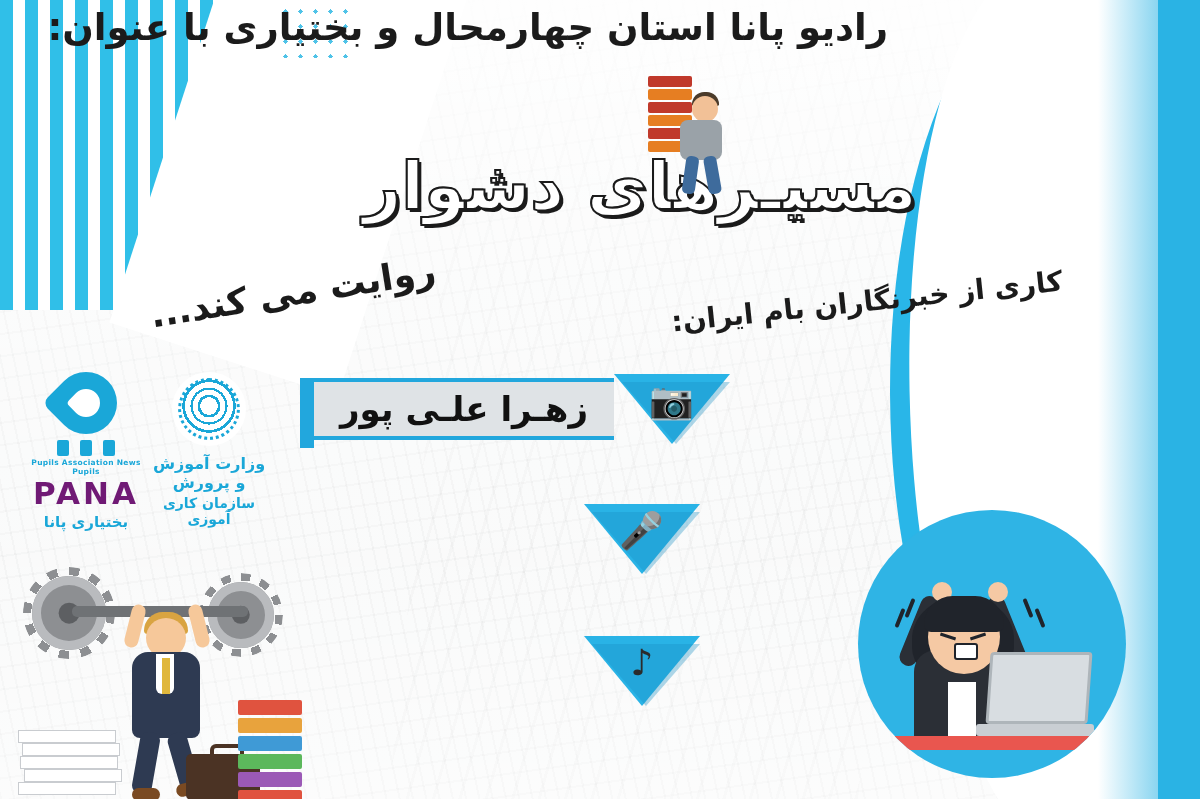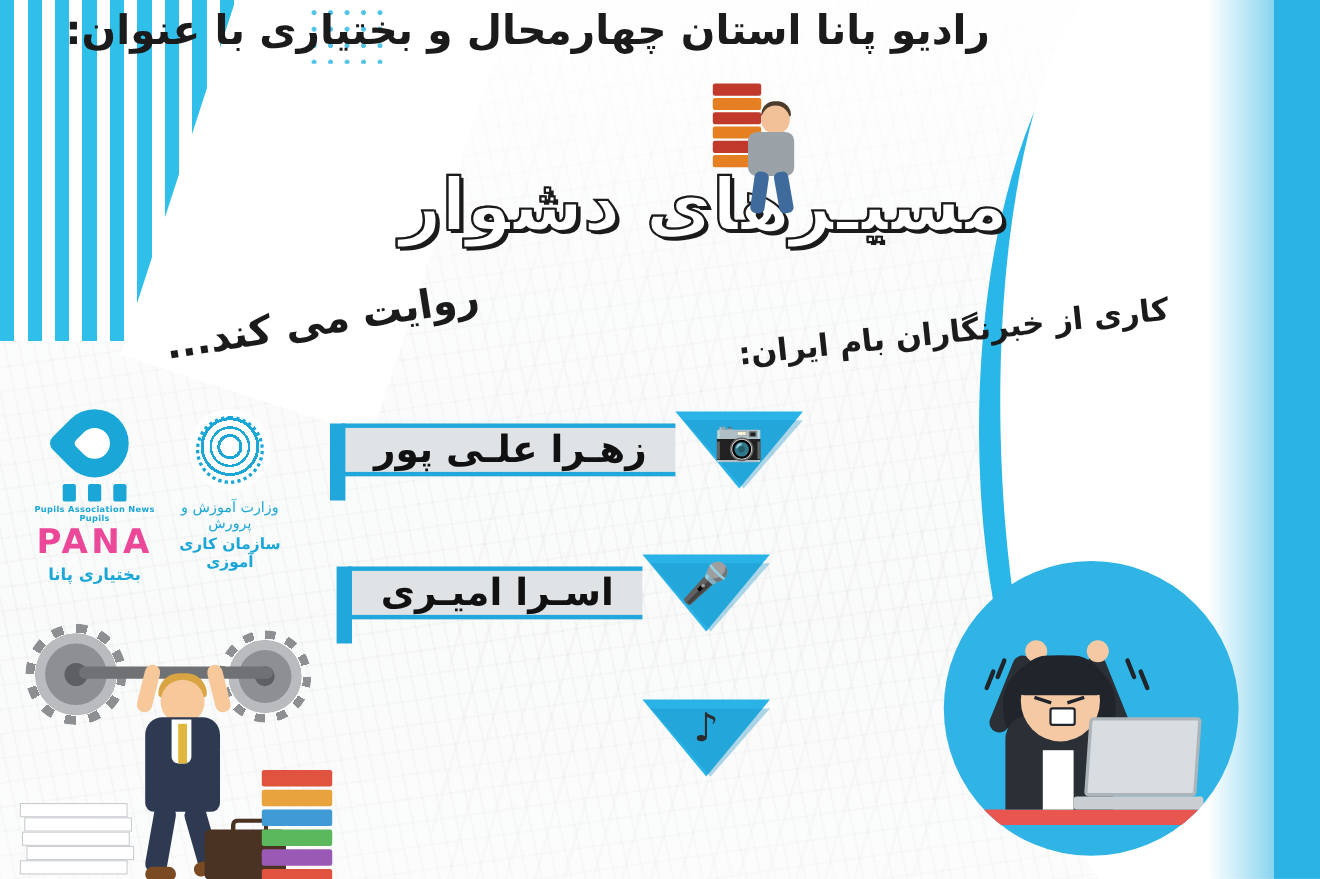--- a/index.html
+++ b/index.html
@@ -117,21 +117,21 @@
     top: 4px;
     width: 70px;
     height: 54px;
     background-image: radial-gradient(#4fc3e8 2.1px, transparent 2.2px);
     background-size: 15px 15px;
   }
 
   
   .headline-1 {
     position: absolute;
-    right: 300px;
+    right: 312px;
     top: 6px;
     left: 300px;
     text-align: center;
     font-size: 37px;
     font-weight: 700;
     color: #1b1b1b;
     white-space: nowrap;
     letter-spacing: 0px;
   }
   .title-main {
@@ -176,21 +176,21 @@
 
   
   .banner {
     position: absolute;
     height: 62px;
     display: flex;
     align-items: center;
   }
   .banner .ribbon {
     position: relative;
-    height: 48px;
+    height: 62px;
     background: #dfe3e6;
     border-top: 4px solid #22a7dd;
     border-bottom: 4px solid #22a7dd;
     display: flex;
     align-items: center;
     justify-content: center;
     padding: 0 26px 0 30px;
     box-sizing: border-box;
   }
   .banner .ribbon::before {
@@ -294,21 +294,21 @@
   }
   .logo-pana .eng {
     font-size: 7.5px;
     color: #1aa7d8;
     letter-spacing: .3px;
     font-weight: 700;
   }
   .logo-pana .pana {
     font-size: 31px;
     font-weight: 700;
-    color: #ec4899;
+    color: #701a75;
     letter-spacing: 3px;
     line-height: 1;
     margin-top: 2px;
   }
   .logo-pana .fa {
     font-size: 15px;
     font-weight: 700;
     color: #1aa7d8;
     margin-top: 4px;
   }
@@ -331,22 +331,22 @@
   }
   .logo-edu .emblem::after {
     content: "";
     position: absolute;
     inset: 6px;
     border-radius: 50%;
     border: 3px dotted #1aa7d8;
   }
   .logo-edu .l1 {
     margin-top: 8px;
-    font-size: 13px;
-    font-weight: 400;
+    font-size: 16px;
+    font-weight: 700;
     color: #1aa7d8;
   }
   .logo-edu .l2 {
     font-size: 14px;
     font-weight: 700;
     color: #1aa7d8;
     margin-top: 3px;
   }
 
   
@@ -753,23 +753,20 @@
     <div class="ribbon">
       <span class="name">زهـرا علـی پور</span>
     </div>
   </div>
 
   <div class="banner" id="banner-2">
     <div class="arrow">
       <div class="tri"></div>
       <div class="tri-dark"></div>
       <div class="gi">🎤</div>
-    </div>
-    <div class="ribbon">
-      <span class="name">اسـرا امیـری</span>
     </div>
   </div>
 
   <div class="banner" id="banner-3">
     <div class="arrow">
       <div class="tri"></div>
       <div class="tri-dark"></div>
       <div class="gi">♪</div>
     </div>
   </div>

